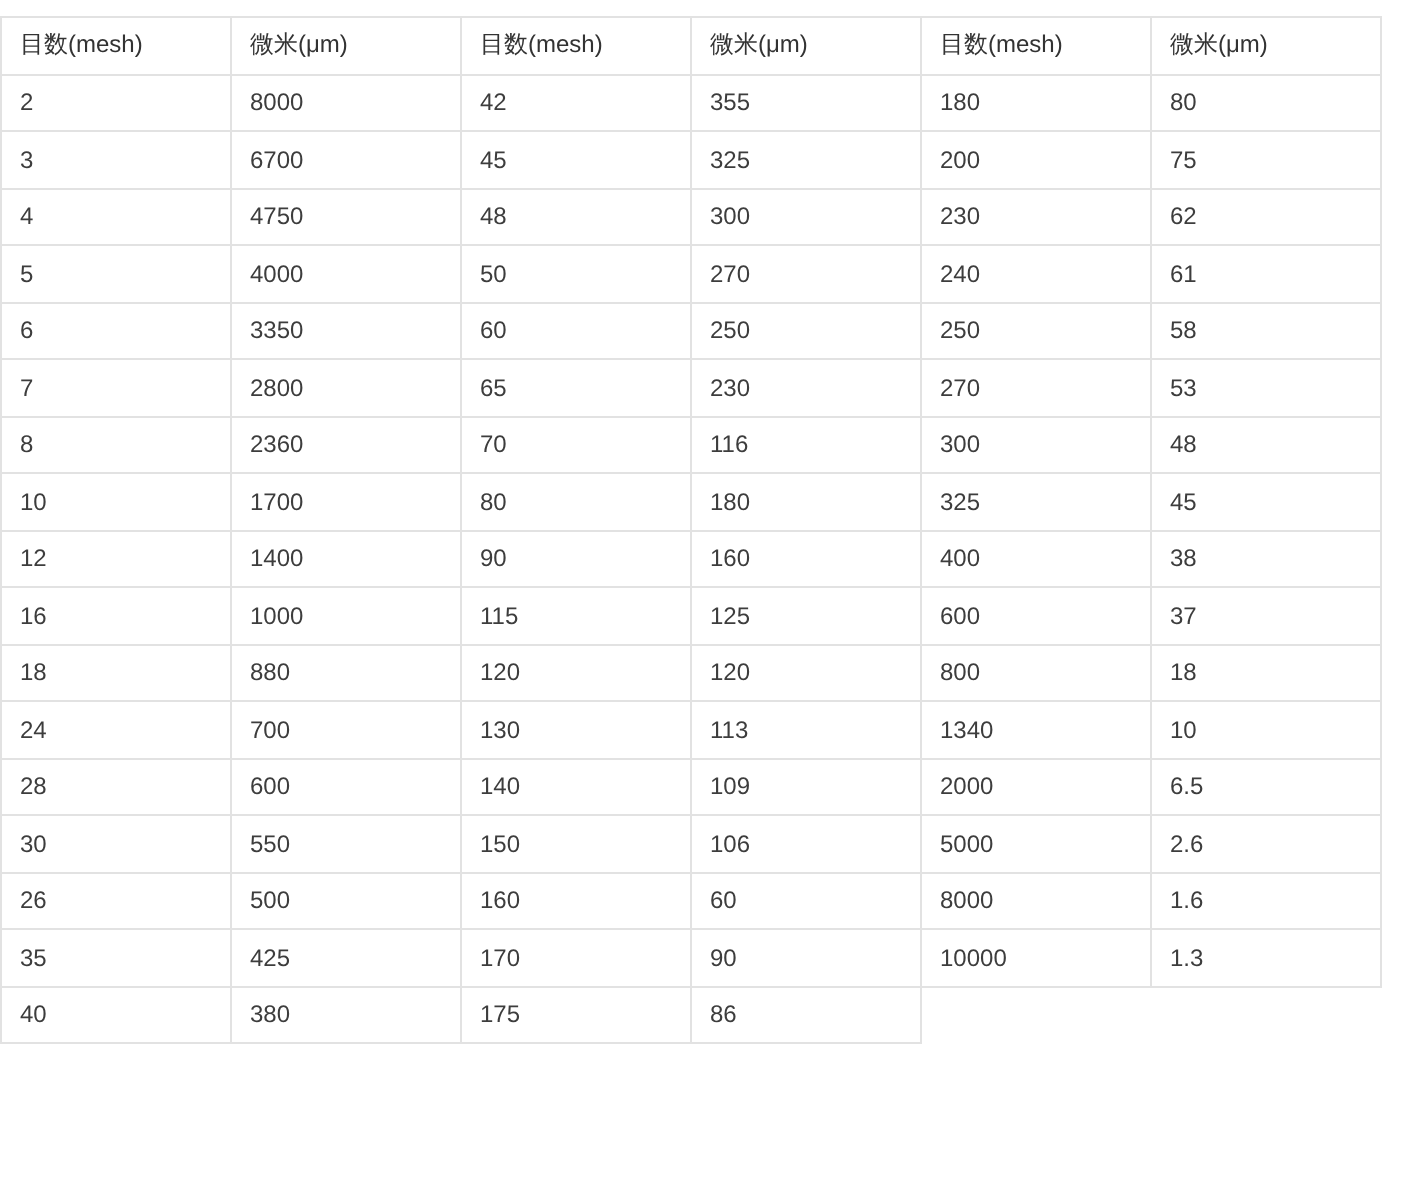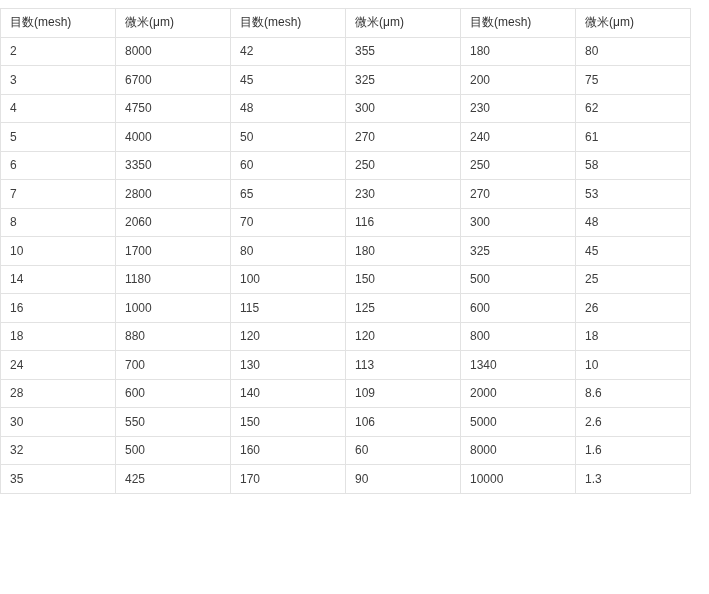--- a/index.html
+++ b/index.html
@@ -111,49 +111,49 @@
       <tr>
         <td>7</td>
         <td>2800</td>
         <td>65</td>
         <td>230</td>
         <td>270</td>
         <td>53</td>
       </tr>
       <tr>
         <td>8</td>
-        <td>2060</td>
+        <td>2360</td>
         <td>70</td>
         <td>116</td>
         <td>300</td>
         <td>48</td>
       </tr>
       <tr>
         <td>10</td>
         <td>1700</td>
         <td>80</td>
         <td>180</td>
         <td>325</td>
         <td>45</td>
       </tr>
       <tr>
-        <td>14</td>
-        <td>1180</td>
-        <td>100</td>
-        <td>150</td>
-        <td>500</td>
-        <td>25</td>
+        <td>12</td>
+        <td>1400</td>
+        <td>90</td>
+        <td>160</td>
+        <td>400</td>
+        <td>38</td>
       </tr>
       <tr>
         <td>16</td>
         <td>1000</td>
         <td>115</td>
         <td>125</td>
         <td>600</td>
-        <td>26</td>
+        <td>37</td>
       </tr>
       <tr>
         <td>18</td>
         <td>880</td>
         <td>120</td>
         <td>120</td>
         <td>800</td>
         <td>18</td>
       </tr>
       <tr>
@@ -163,40 +163,48 @@
         <td>113</td>
         <td>1340</td>
         <td>10</td>
       </tr>
       <tr>
         <td>28</td>
         <td>600</td>
         <td>140</td>
         <td>109</td>
         <td>2000</td>
-        <td>8.6</td>
+        <td>6.5</td>
       </tr>
       <tr>
         <td>30</td>
         <td>550</td>
         <td>150</td>
         <td>106</td>
         <td>5000</td>
         <td>2.6</td>
       </tr>
       <tr>
-        <td>32</td>
+        <td>26</td>
         <td>500</td>
         <td>160</td>
         <td>60</td>
         <td>8000</td>
         <td>1.6</td>
       </tr>
       <tr>
         <td>35</td>
         <td>425</td>
         <td>170</td>
         <td>90</td>
         <td>10000</td>
         <td>1.3</td>
       </tr>
+      <tr>
+        <td>40</td>
+        <td>380</td>
+        <td>175</td>
+        <td>86</td>
+        <td class="empty"></td>
+        <td class="empty"></td>
+      </tr>
     </tbody>
 </table>
 
 </body></html>

